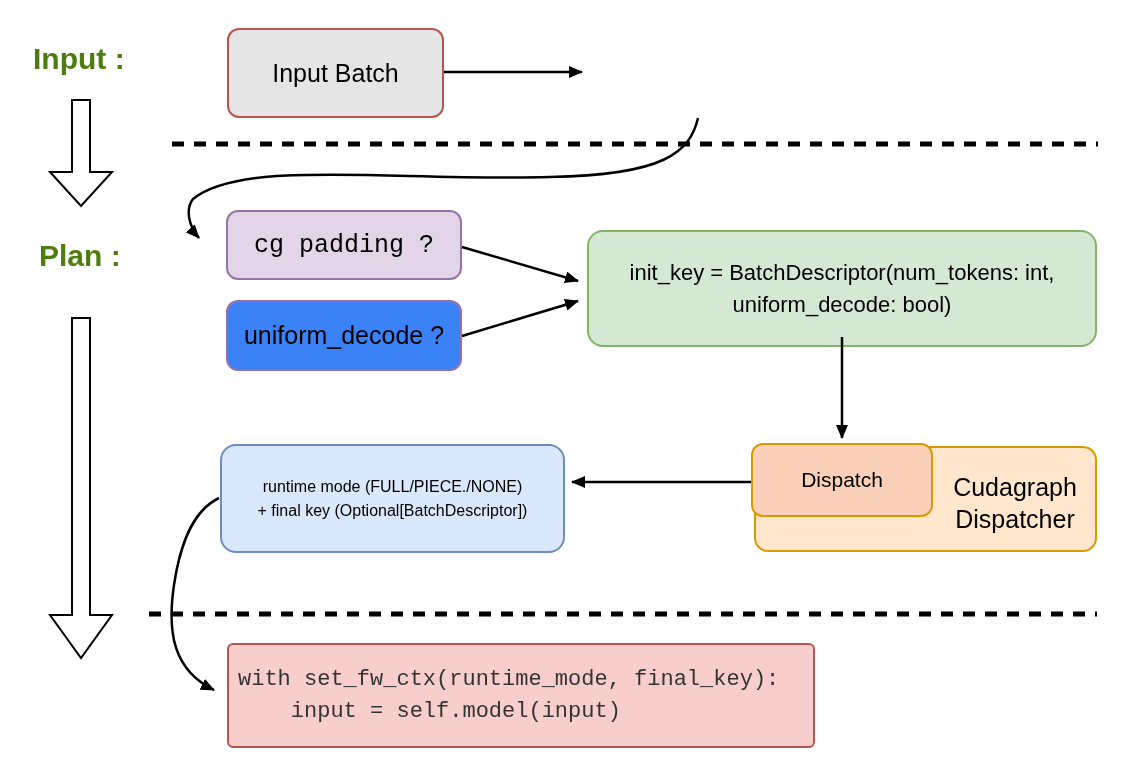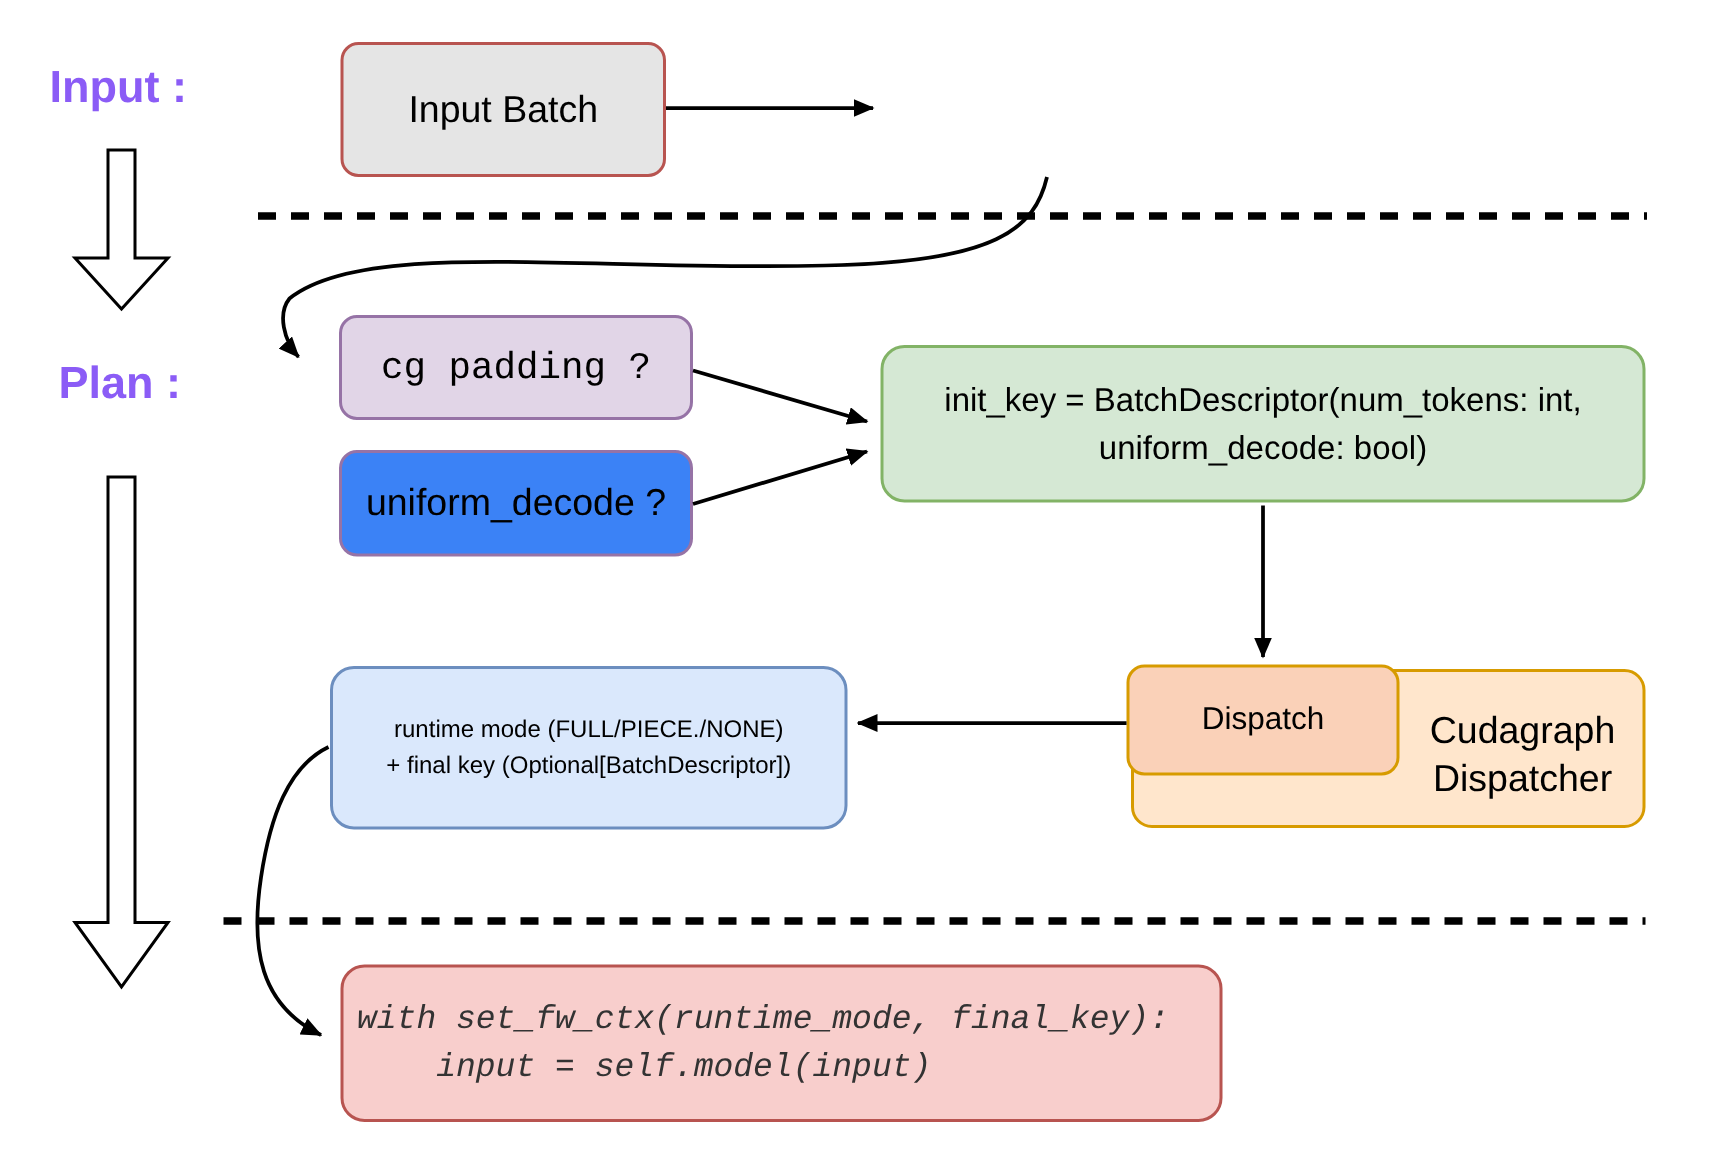--- a/index.html
+++ b/index.html
@@ -5,49 +5,49 @@
   html,body{margin:0;padding:0;background:#fff;}
   #canvas{
     position:relative;
     width:1142px;height:770px;
     background:#ffffff;
     font-family:"Liberation Sans", sans-serif;
     overflow:hidden;
   }
   .section-label{
     position:absolute;
-    font-size:30px;font-weight:bold;color:#8b5cf6;
+    font-size:30px;font-weight:bold;color:#4d7c0f;
     line-height:1.1;white-space:nowrap;
   }
   .node{
     position:absolute;
     box-sizing:border-box;
     display:flex;flex-direction:column;
     align-items:center;justify-content:center;
     text-align:center;
     color:#000;
     border-radius:12px;
   }
   .node .ln{white-space:pre;}
   .n-input-batch{left:227px;top:28px;width:217px;height:90px;background:#e5e5e5;border:2px solid #b85450;font-size:25px;}
   .n-preprocess{left:589px;top:28px;width:191px;height:90px;background:#fff2cc;border:2px solid #d6b656;font-size:25px;}
   .n-cg-padding{left:226px;top:210px;width:236px;height:70px;background:#e1d5e7;border:2px solid #9673a6;font-size:25px;font-family:Liberation Mono, monospace;}
   .n-uniform-decode{left:226px;top:300px;width:236px;height:71px;background:#3b82f6;border:2px solid #9673a6;font-size:25px;}
-  .n-init-key{left:587px;top:230px;width:510px;height:105px;background:#d5e8d4;border:2px solid #82b366;font-size:22px;border-radius:16px;line-height:1.45;}
+  .n-init-key{left:587px;top:230px;width:510px;height:117px;background:#d5e8d4;border:2px solid #82b366;font-size:22px;border-radius:16px;line-height:1.45;}
   .n-cudagraph{left:754px;top:446px;width:343px;height:106px;background:#ffe6cc;border:2px solid #d79b00;border-radius:14px;}
   .n-dispatch{left:751px;top:443px;width:182px;height:74px;background:#fad1b8;border:2px solid #d79b00;font-size:21px;}
   .n-cudagraph-label{left:933px;top:460px;width:164px;height:86px;font-size:25px;line-height:1.3;background:transparent;border:none;}
   .n-runtime{left:220px;top:444px;width:345px;height:109px;background:#dae8fc;border:2px solid #6c8ebf;font-size:16px;border-radius:16px;line-height:1.45;}
   .n-code{
     left:227px;top:643px;width:588px;height:105px;
-    background:#f8cecc;border:2px solid #b85450;border-radius:16px;
+    background:#f8cecc;border:2px solid #b85450;border-radius:6px;
     font-family:"Liberation Mono", monospace;
     font-size:22px;color:#333;
     align-items:flex-start;justify-content:center;
-    padding-left:9px;line-height:1.42;text-align:left;font-style:italic;
+    padding-left:9px;line-height:1.42;text-align:left;
   }
   svg#wires{position:absolute;left:0;top:0;pointer-events:none;}
 </style>
 </head>
 <body>
 
 <div id="canvas">
 
   <div class="section-label" style="left:33px;top:42px;">Input :</div>
   <div class="section-label" style="left:39px;top:239px;">Plan :</div>

